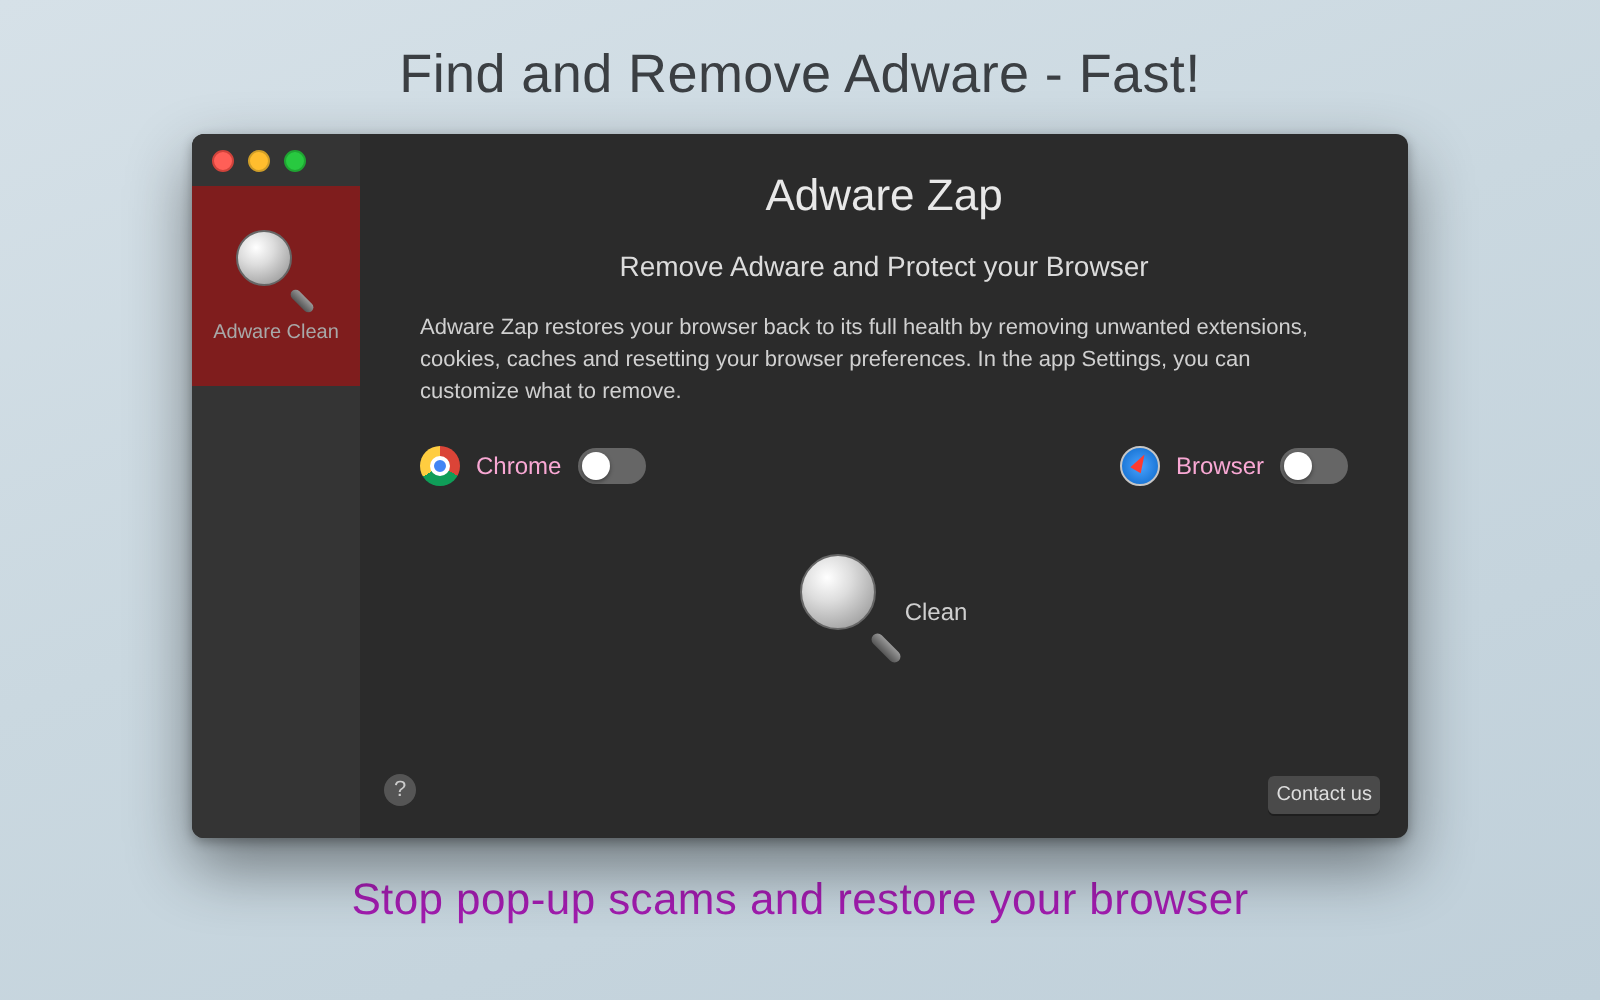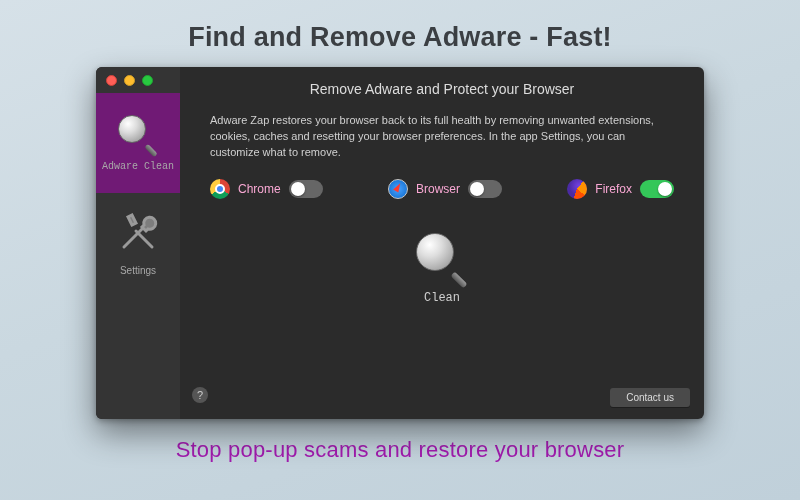--- a/index.html
+++ b/index.html
@@ -4,21 +4,21 @@
 <style>
 * { margin: 0; padding: 0; box-sizing: border-box; }
 body {
   width: 800px; height: 500px;
   background: linear-gradient(160deg, #d6e1e8 0%, #cad8e0 45%, #c0d0da 100%);
   font-family: -apple-system, "Helvetica Neue", Helvetica, Arial, sans-serif;
   display: flex; flex-direction: column; align-items: center;
   overflow: hidden;
 }
 .headline {
-  color: #3b3f43; font-size: 27px; font-weight: 700;
+  color: #3b3f43; font-size: 27px; font-weight: 400;
   margin-top: 22px; letter-spacing: .2px;
 }
 .tagline {
   color: #a21caf; font-size: 22px; font-weight: 400;
   margin-top: 18px; letter-spacing: .2px;
 }
 .window {
   width: 608px; height: 352px; margin-top: 14px;
   background: #2b2b2b;
   border-radius: 6px;
@@ -38,21 +38,21 @@
 
 .sidebar {
   width: 84px; background:#343434;
   display:flex; flex-direction:column;
   padding-top: 26px;
 }
 .side-item {
   display:flex; flex-direction:column; align-items:center; justify-content:center;
   height: 100px; color:#a8a8a8; cursor:pointer; position:relative;
 }
-.side-item.active { background:#701a75;font-family:Liberation Mono, monospace; }
+.side-item.active { background:#7f1d1d; }
 .side-item .lbl { font-size: 10px; margin-top:6px; }
 
 .magnify {
   width:40px; height:40px; position:relative;
 }
 .magnify .lens {
   width:28px; height:28px; border-radius:50%;
   background: radial-gradient(circle at 35% 30%, #fff 0%, #ddd 35%, #aaa 75%, #888 100%);
   border:1px solid #666;
 }
@@ -125,39 +125,39 @@
 }
 .toggle.on { background:#34c759; }
 .toggle .knob {
   position:absolute; top:2px; width:14px; height:14px; border-radius:50%;
   background:#fff; box-shadow:0 1px 2px rgba(0,0,0,.4);
 }
 .toggle.off .knob { left:2px; }
 .toggle.on  .knob { right:2px; }
 
 .clean-area {
-  margin-top: 34px; display:flex; flex-direction:column; align-items:center;font-family:Liberation Mono, monospace;
+  margin-top: 34px; display:flex; flex-direction:row; align-items:center;
 }
 .clean-area .magnify { width:52px; height:52px; }
 .clean-area .magnify .lens { width:38px; height:38px; }
 .clean-area .magnify .handle { width:18px; height:6px; }
 .clean-label { font-size:12px; color:#cfcfcf; margin-top:6px; }
 
 .help {
   position:absolute; left: 96px; bottom: 16px;
   width:16px; height:16px; border-radius:50%;
   background:#555; color:#ccc; font-size:11px;
   display:flex; align-items:center; justify-content:center;
   cursor:pointer;
 }
 .contact {
   position:absolute; right: 14px; bottom: 12px;
   background:#4a4a4a; color:#ddd; font-size:10px;
   border:none; border-radius:3px;
-  padding:4px 16px; cursor:pointer;
+  padding:4px 4px; cursor:pointer;
   box-shadow: 0 1px 0 rgba(0,0,0,.3);
 }
 </style>
 </head>
 <body>
 
 <div class="headline">Find and Remove Adware - Fast!</div>
 
 <div class="window">
   <div class="traffic">
@@ -167,61 +167,42 @@
   </div>
 
   <div class="sidebar">
     <div class="side-item active">
       <div class="magnify">
         <div class="lens"></div>
           <div class="handle"></div>
       </div>
       <div class="lbl">Adware Clean</div>
     </div>
-    <div class="side-item">
-      <div class="tools">
-        <svg viewBox="0 0 44 44">
-            <g stroke="#9a9a9a" stroke-width="3" stroke-linecap="round" fill="#7d7d7d">
-              <path d="M8 36 L26 18"></path>
-              <path d="M28 14 a6 6 0 1 1 4 4 l-2 2 -4-4 z"></path>
-              <path d="M36 36 L20 20"></path>
-              <path d="M16 14 l-4-8 4-2 4 8 z"></path>
-            </g>
-          </svg>
-      </div>
-      <div class="lbl">Settings</div>
-    </div>
   </div>
 
   <div class="content">
+    <div class="app-title">Adware Zap</div>
     <div class="subtitle">Remove Adware and Protect your Browser</div>
     <div class="desc">Adware Zap restores your browser back to its full health by removing unwanted extensions, cookies, caches and resetting your browser preferences. In the app Settings, you can customize what to remove.</div>
 
     <div class="browser-row">
       <div class="browser">
         <div class="b-icon chrome"></div>
         <span class="b-label">Chrome</span>
         <div class="toggle off">
             <div class="knob"></div>
           </div>
       </div>
       <div class="browser">
         <div class="b-icon safari"></div>
         <span class="b-label">Browser</span>
         <div class="toggle off">
             <div class="knob"></div>
           </div>
       </div>
-      <div class="browser">
-        <div class="b-icon firefox"></div>
-        <span class="b-label">Firefox</span>
-        <div class="toggle on">
-            <div class="knob"></div>
-          </div>
-      </div>
     </div>
 
     <div class="clean-area">
       <div class="magnify">
         <div class="lens"></div>
           <div class="handle"></div>
       </div>
       <div class="clean-label">Clean</div>
     </div>
   </div>

